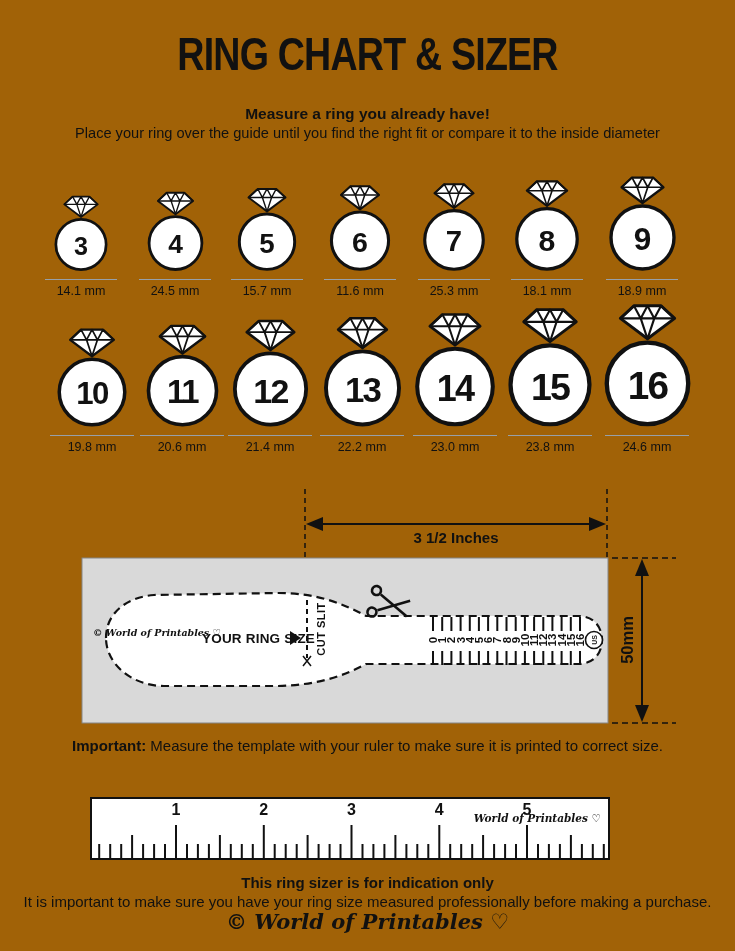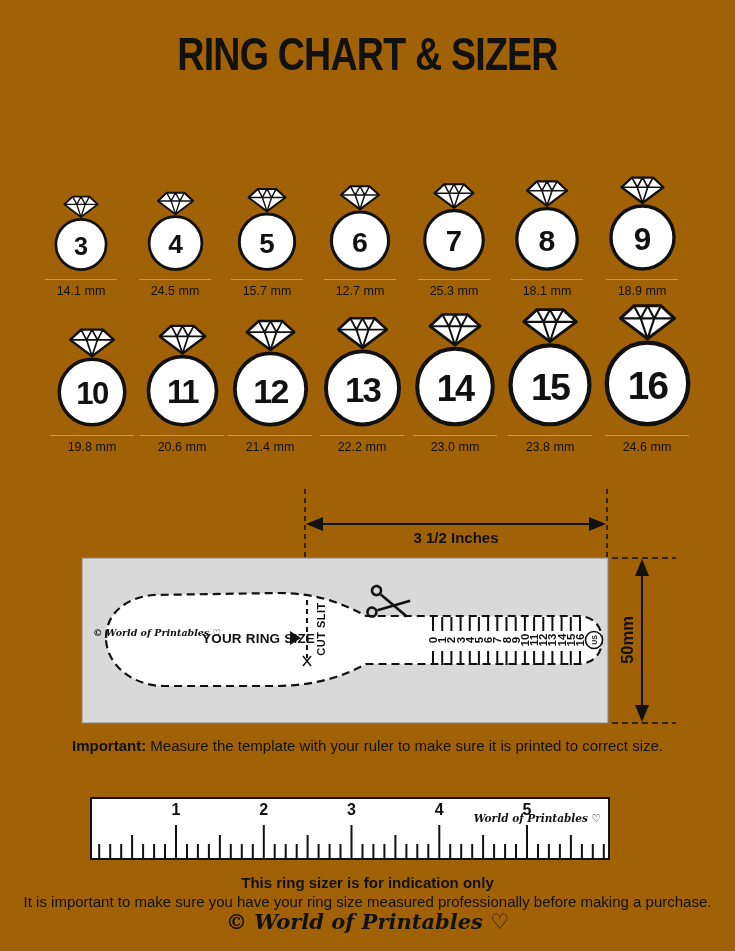--- a/index.html
+++ b/index.html
@@ -42,20 +42,22 @@
   #footer-bold{top:874px;font-size:15px;font-weight:700;}
   #footer-text{top:893px;font-size:15px;}
   #logo{top:909px;font-family:"DejaVu Serif",serif;font-style:italic;font-weight:700;font-size:21px;}
 </style>
 </head>
 <body>
 
 <div id="page">
 
   <div id="title" class="abs ctr">RING CHART &amp; SIZER</div>
+  <div id="subtitle" class="abs ctr">Measure a ring you already have!</div>
+  <div id="instruction" class="abs ctr">Place your ring over the guide until you find the right fit or compare it to the inside diameter</div>
 
   <div id="ring-rows">
       <div class="ring-col" style="left: 31px; top: 172px;">
         <div class="ring-area" style="height:100px">
           <svg class="ring-svg" width="60" height="79" viewBox="0 0 100 132">
             <circle cx="50" cy="86" r="42" fill="#fff" stroke="#111" stroke-width="4.5"></circle>
             <path d="M36 6 L64 6 L78 19 L50 40 L22 19 Z" fill="#fff" stroke="#111" stroke-width="3" stroke-linejoin="round"></path>
             <path d="M22 19 L36 6 L43 19 L50 6 L57 19 L64 6 L78 19 M22 19 L78 19 M43 19 L50 40 M57 19 L50 40" fill="none" stroke="#111" stroke-width="2.2" stroke-linejoin="round"></path>
             <text x="50" y="88" text-anchor="middle" dominant-baseline="central" font-family="Liberation Sans, sans-serif" font-weight="bold" font-size="42" fill="#111">3</text>
           </svg>
@@ -90,21 +92,21 @@
       <div class="ring-col" style="left: 310px; top: 172px;">
         <div class="ring-area" style="height:100px">
           <svg class="ring-svg" width="68" height="90" viewBox="0 0 100 132">
             <circle cx="50" cy="86" r="42" fill="#fff" stroke="#111" stroke-width="4.5"></circle>
             <path d="M36 6 L64 6 L78 19 L50 40 L22 19 Z" fill="#fff" stroke="#111" stroke-width="3" stroke-linejoin="round"></path>
             <path d="M22 19 L36 6 L43 19 L50 6 L57 19 L64 6 L78 19 M22 19 L78 19 M43 19 L50 40 M57 19 L50 40" fill="none" stroke="#111" stroke-width="2.2" stroke-linejoin="round"></path>
             <text x="50" y="88" text-anchor="middle" dominant-baseline="central" font-family="Liberation Sans, sans-serif" font-weight="bold" font-size="42" fill="#111">6</text>
           </svg>
         </div>
         <div class="ring-divider" style="width:72px"></div>
-        <div class="ring-mm">12.7 mm</div>
+        <div class="ring-mm">11.6 mm</div>
       </div>
       <div class="ring-col" style="left: 404px; top: 172px;">
         <div class="ring-area" style="height:100px">
           <svg class="ring-svg" width="70" height="92" viewBox="0 0 100 132">
             <circle cx="50" cy="86" r="42" fill="#fff" stroke="#111" stroke-width="4.5"></circle>
             <path d="M36 6 L64 6 L78 19 L50 40 L22 19 Z" fill="#fff" stroke="#111" stroke-width="3" stroke-linejoin="round"></path>
             <path d="M22 19 L36 6 L43 19 L50 6 L57 19 L64 6 L78 19 M22 19 L78 19 M43 19 L50 40 M57 19 L50 40" fill="none" stroke="#111" stroke-width="2.2" stroke-linejoin="round"></path>
             <text x="50" y="88" text-anchor="middle" dominant-baseline="central" font-family="Liberation Sans, sans-serif" font-weight="bold" font-size="42" fill="#111">7</text>
           </svg>
         </div>

